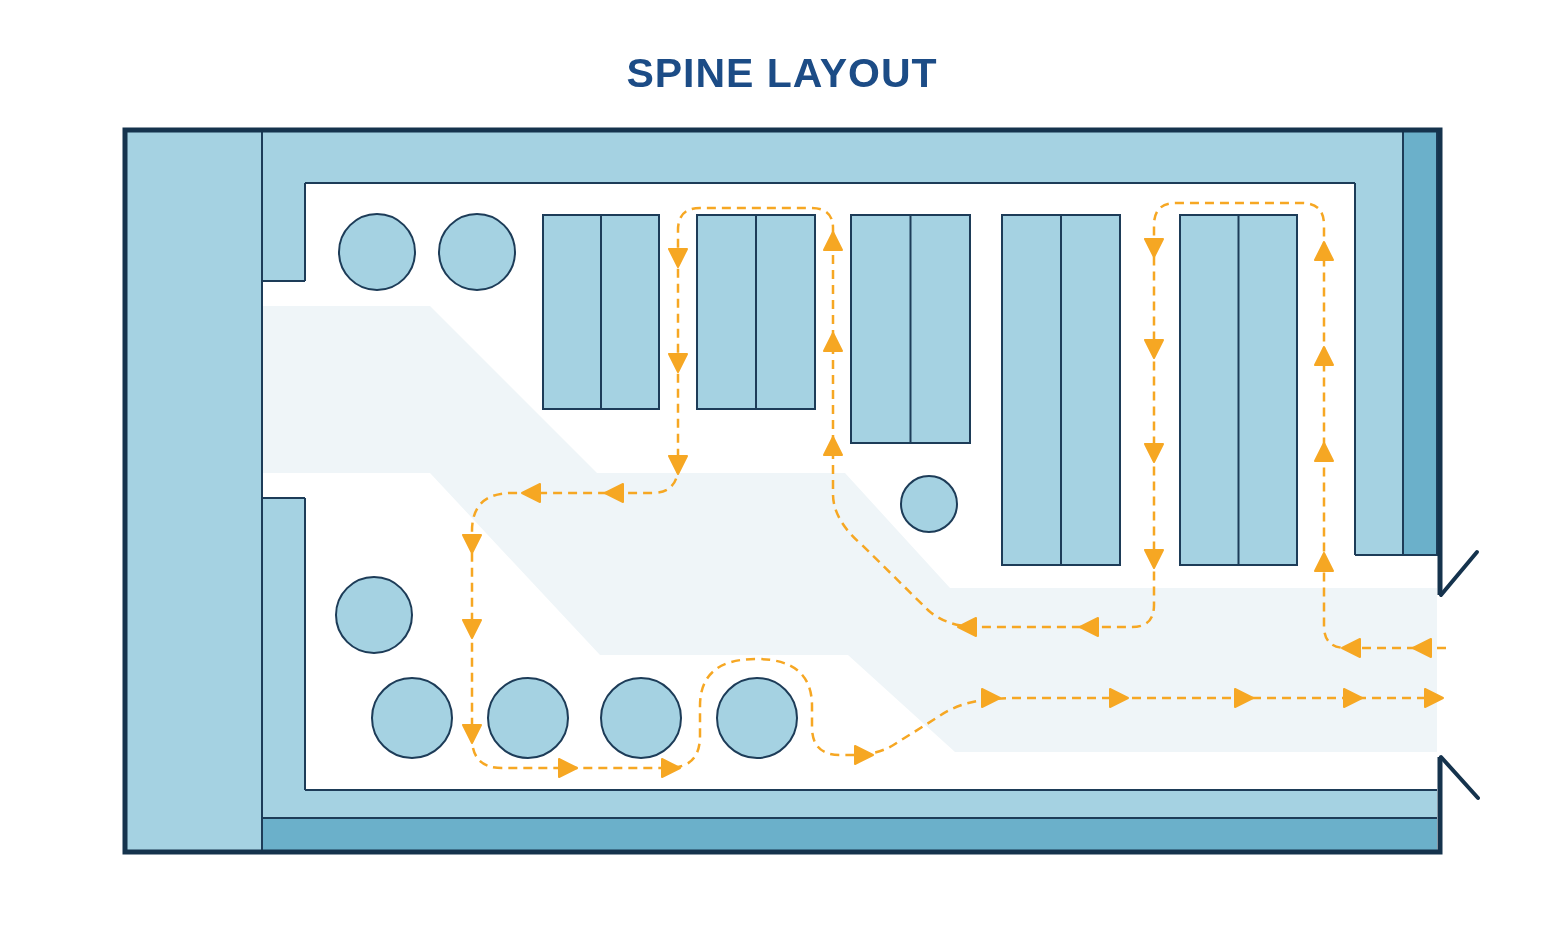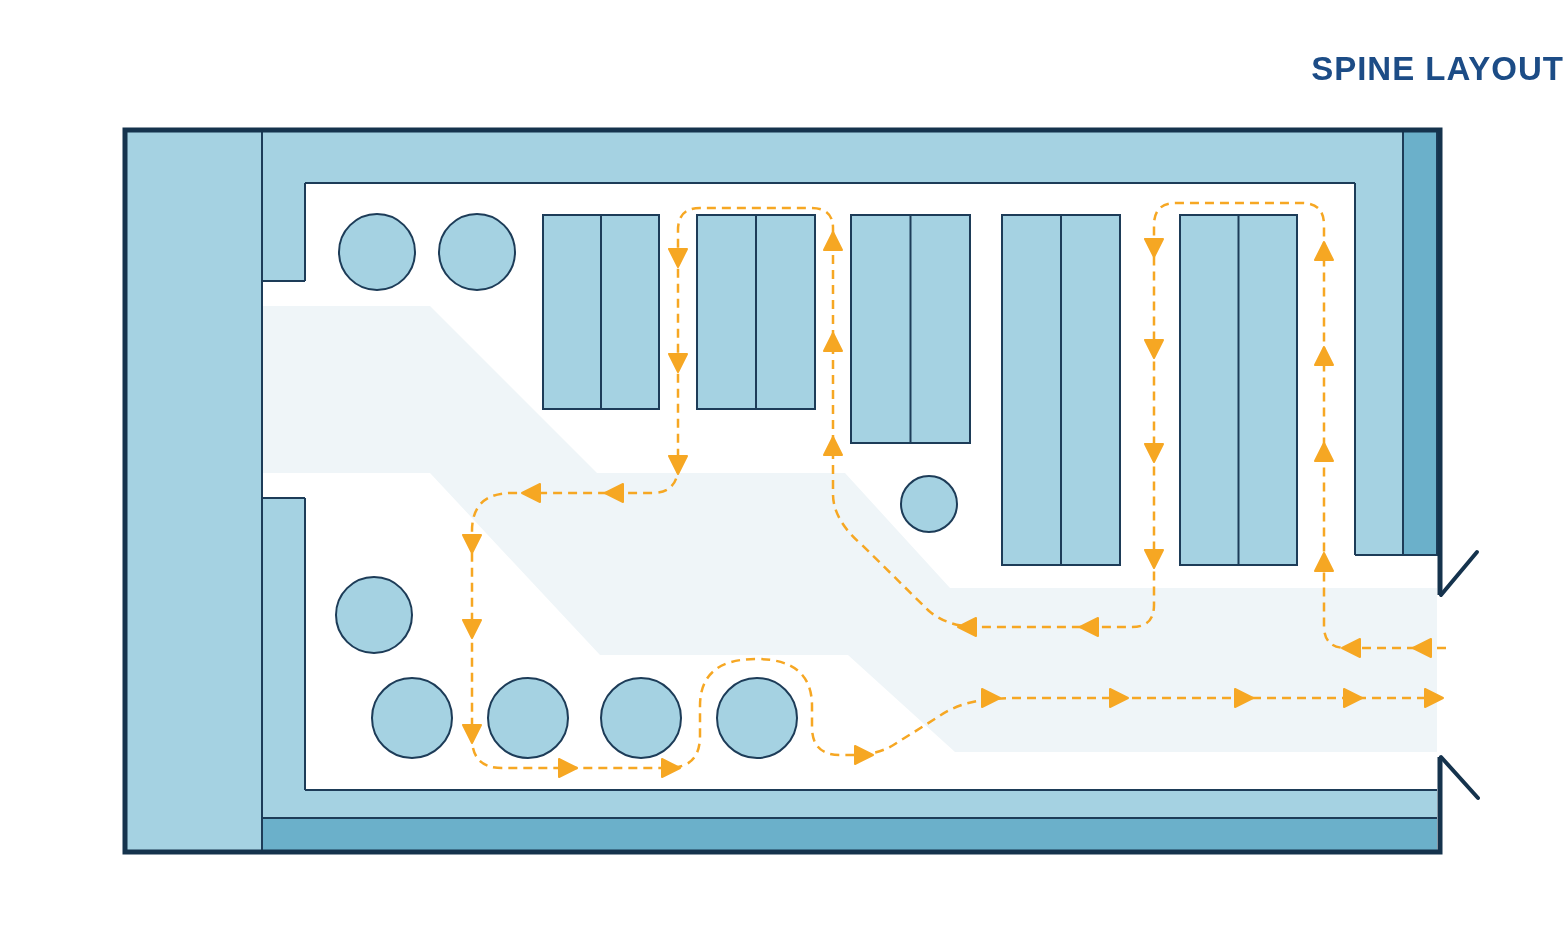--- a/index.html
+++ b/index.html
@@ -13,22 +13,22 @@
     width: 1564px;
     height: 938px;
     background: #ffffff;
     overflow: hidden;
   }
   .diagram-title {
     position: absolute;
     top: 50px;
     left: 0;
     width: 100%;
-    text-align: right;
-    font-size: 33px;
+    text-align: center;
+    font-size: 41px;
     font-weight: 700;
     letter-spacing: 1px;
     color: #1c4c86;
     user-select: none;
   }
   svg.floorplan {
     position: absolute;
     inset: 0;
   }
 </style>

